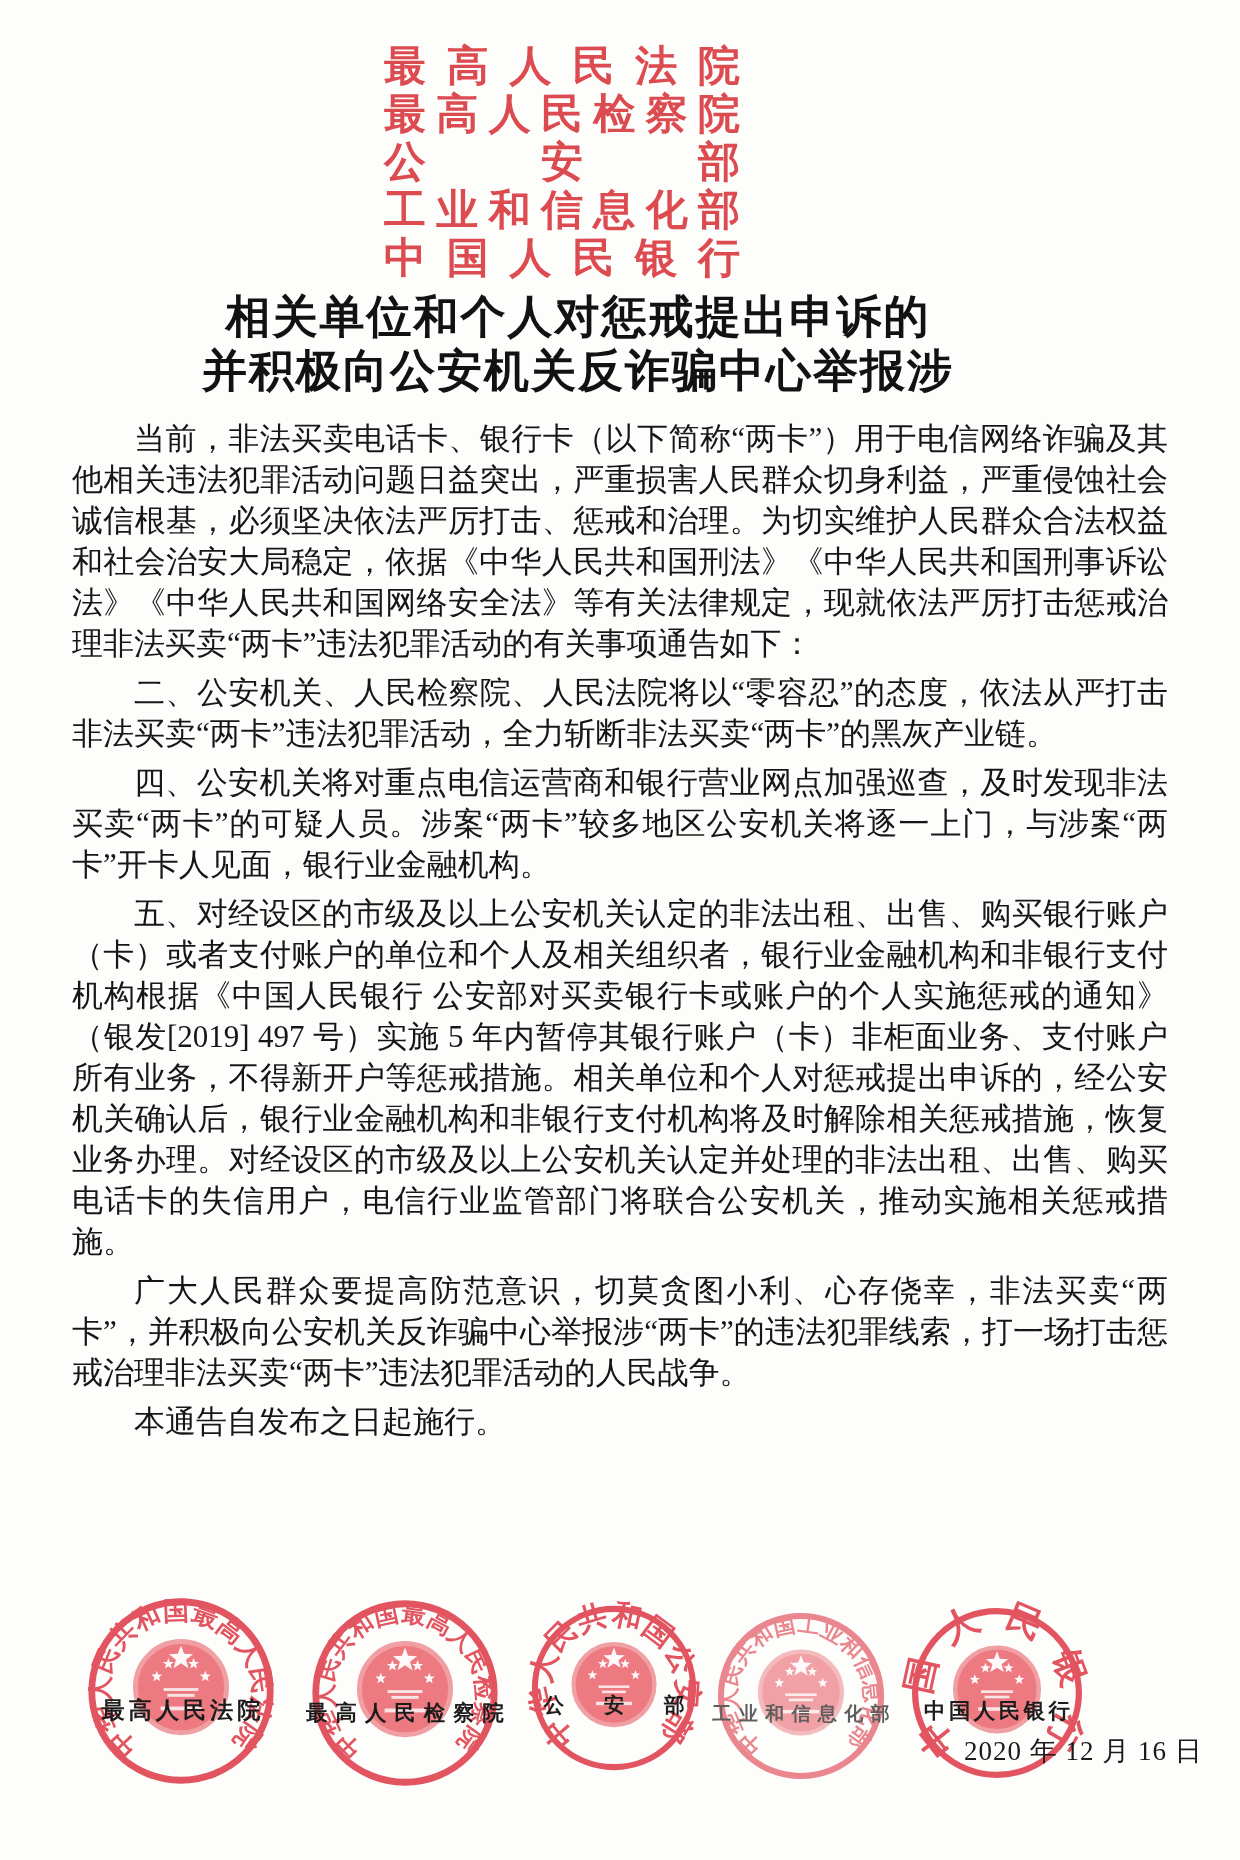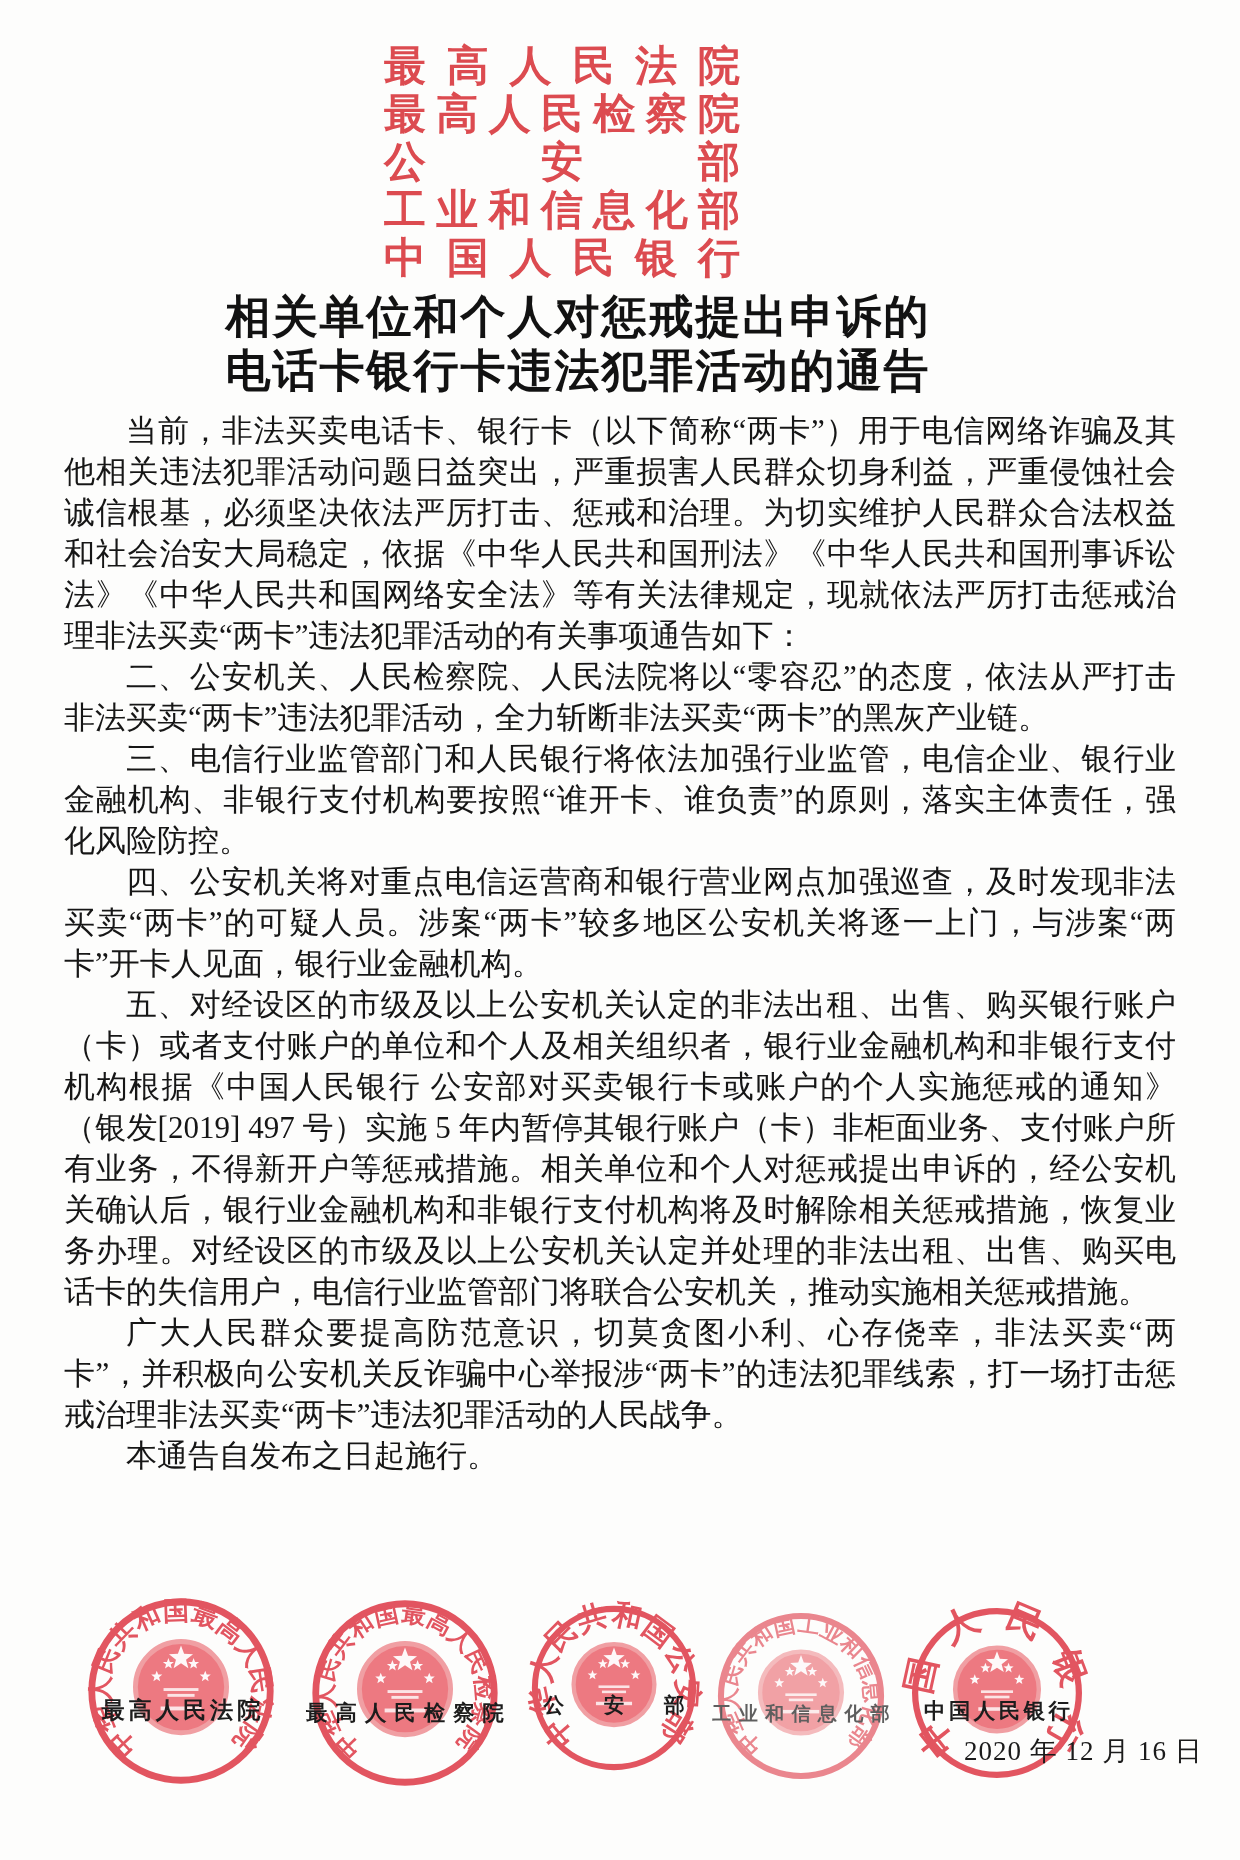--- a/index.html
+++ b/index.html
@@ -42,21 +42,21 @@
   
   .doc-body {
     position: absolute;
     top: 410px; left: 64px; width: 1112px;
     font-size: 31px; line-height: 41px;
     text-align: justify;
     text-justify: inter-ideograph;
     word-break: break-all;
     color: #161616;
   }
-  .doc-body p { margin: 0; text-indent: 2em; }
+  .doc-body p { margin: 8px; text-indent: 2em; }
   
   .seal { position: absolute; }
   .seal svg { display: block; }
   .seal-0 { left: 84px;  top: 1594px; width: 194px; height: 194px; }
   .seal-1 { left: 308px; top: 1596px; width: 194px; height: 194px; }
   .seal-2 { left: 528px; top: 1602px; width: 172px; height: 172px; }
   .seal-3 { left: 714px; top: 1609px; width: 174px; height: 174px; opacity: 0.7; }
   .seal-4 { left: 908px; top: 1604px; width: 178px; height: 178px; }
   .seal-date {
     position: absolute;
@@ -110,27 +110,26 @@
         <span>国</span>
         <span>人</span>
         <span>民</span>
         <span>银</span>
         <span>行</span>
       </div>
   </div>
 
   <div class="title-block">
     <div>相关单位和个人对惩戒提出申诉的</div>
-    <div>电话卡银行卡违法犯罪活动的通告</div>
+    <div>并积极向公安机关反诈骗中心举报涉</div>
   </div>
 
   <div class="doc-body">
     <p>当前，非法买卖电话卡、银行卡（以下简称“两卡”）用于电信网络诈骗及其他相关违法犯罪活动问题日益突出，严重损害人民群众切身利益，严重侵蚀社会诚信根基，必须坚决依法严厉打击、惩戒和治理。为切实维护人民群众合法权益和社会治安大局稳定，依据《中华人民共和国刑法》《中华人民共和国刑事诉讼法》《中华人民共和国网络安全法》等有关法律规定，现就依法严厉打击惩戒治理非法买卖“两卡”违法犯罪活动的有关事项通告如下：</p>
     <p>二、公安机关、人民检察院、人民法院将以“零容忍”的态度，依法从严打击非法买卖“两卡”违法犯罪活动，全力斩断非法买卖“两卡”的黑灰产业链。</p>
-    <p>三、电信行业监管部门和人民银行将依法加强行业监管，电信企业、银行业金融机构、非银行支付机构要按照“谁开卡、谁负责”的原则，落实主体责任，强化风险防控。</p>
     <p>四、公安机关将对重点电信运营商和银行营业网点加强巡查，及时发现非法买卖“两卡”的可疑人员。涉案“两卡”较多地区公安机关将逐一上门，与涉案“两卡”开卡人见面，银行业金融机构。</p>
     <p>五、对经设区的市级及以上公安机关认定的非法出租、出售、购买银行账户（卡）或者支付账户的单位和个人及相关组织者，银行业金融机构和非银行支付机构根据《中国人民银行 公安部对买卖银行卡或账户的个人实施惩戒的通知》（银发[2019] 497 号）实施 5 年内暂停其银行账户（卡）非柜面业务、支付账户所有业务，不得新开户等惩戒措施。相关单位和个人对惩戒提出申诉的，经公安机关确认后，银行业金融机构和非银行支付机构将及时解除相关惩戒措施，恢复业务办理。对经设区的市级及以上公安机关认定并处理的非法出租、出售、购买电话卡的失信用户，电信行业监管部门将联合公安机关，推动实施相关惩戒措施。</p>
     <p>广大人民群众要提高防范意识，切莫贪图小利、心存侥幸，非法买卖“两卡”，并积极向公安机关反诈骗中心举报涉“两卡”的违法犯罪线索，打一场打击惩戒治理非法买卖“两卡”违法犯罪活动的人民战争。</p>
     <p>本通告自发布之日起施行。</p>
   </div>
 
   <div class="seal seal-0">
       <svg viewBox="0 0 200 200" width="100%" height="100%" style="overflow:visible">
         <defs>
           <path id="sealarc0" d="M 55.7 156.7 A 72 72 0 1 1 144.3 43.3 A 72 72 0 1 1 55.7 156.7" fill="none"></path>

